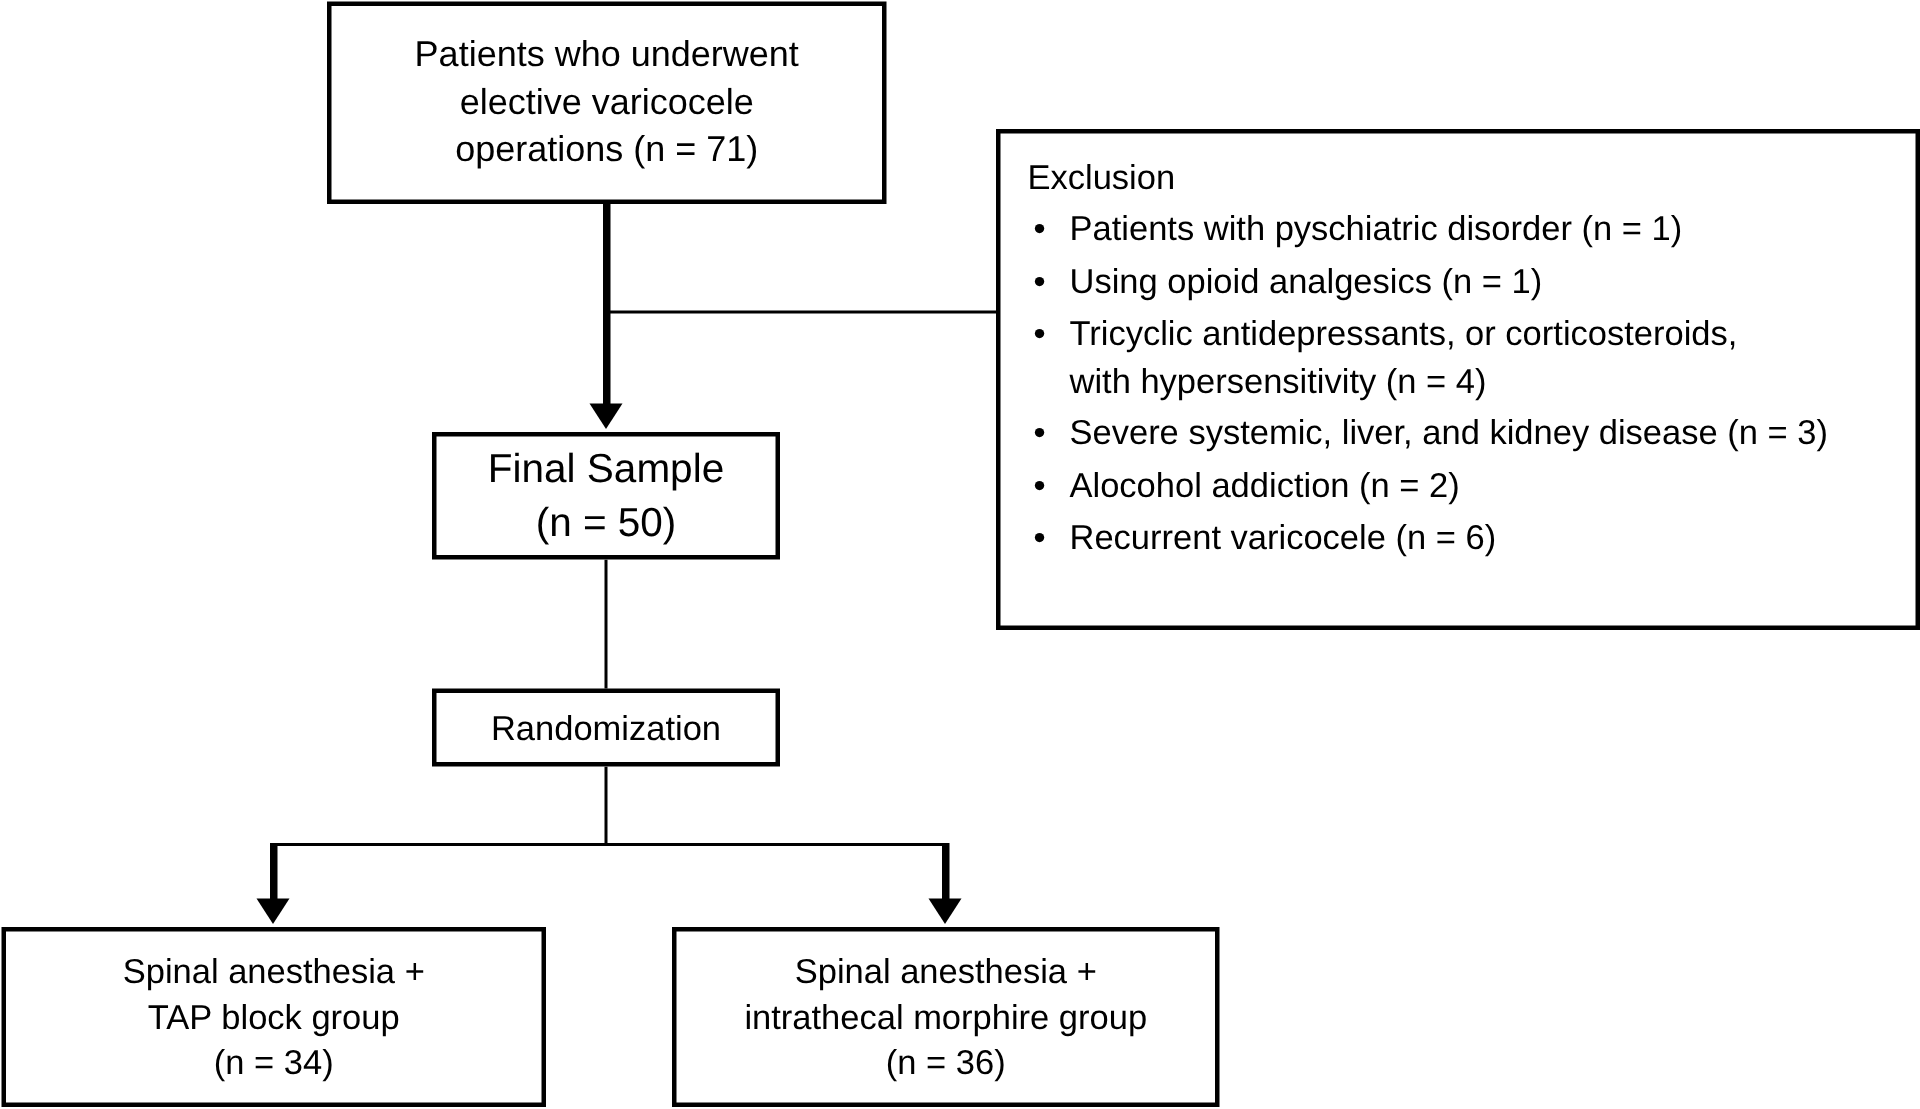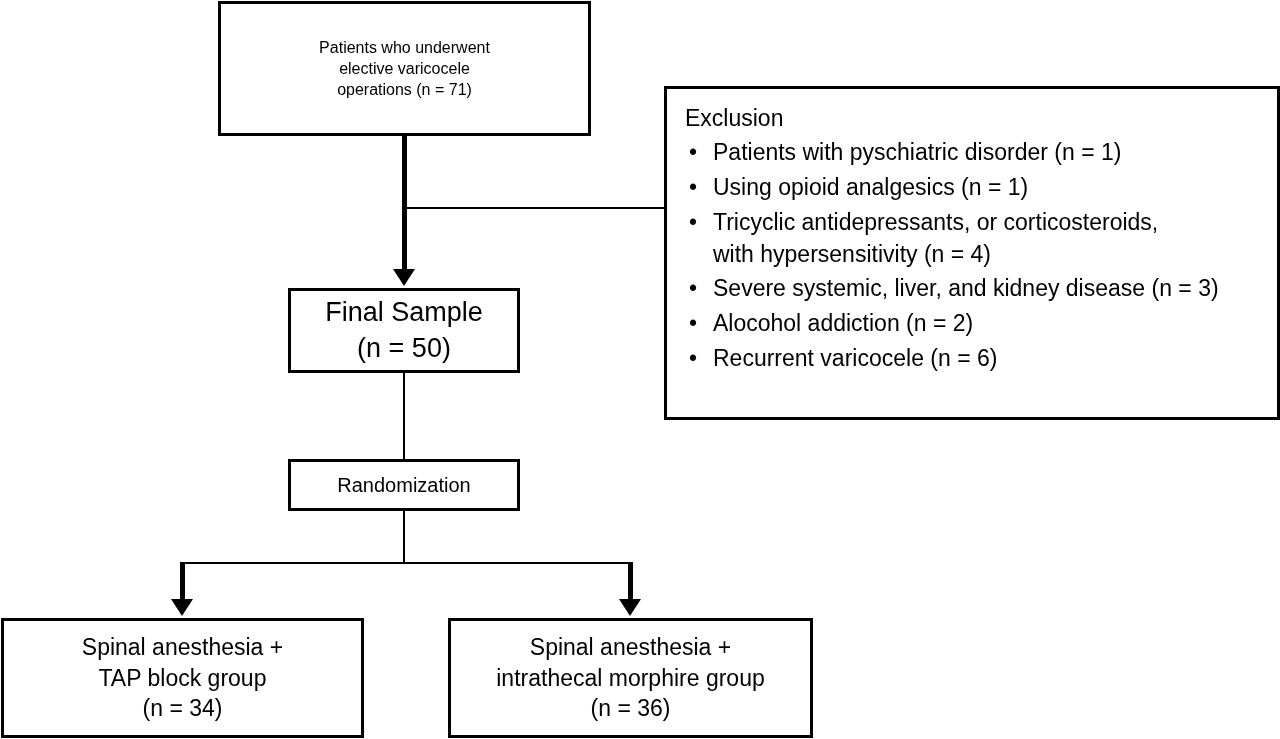--- a/index.html
+++ b/index.html
@@ -32,38 +32,38 @@
     z-index: 3;
   }
   .node .ln {
     display: block;
     white-space: nowrap;
   }
 
   
   #node-enrollment {
     left: 218px; top: 1px; width: 373px; height: 135px;
-    font-size: 16px;
+    font-size: 24px;
   }
   #node-exclusion {
     left: 664px; top: 46px; width: 616px; height: 334px;
     align-items: flex-start;
     justify-content: flex-start;
     text-align: left;
     padding: 14px 10px 10px 16px;
     font-size: 23px;
     margin-top: 40px;
   }
   #node-final-sample {
     left: 288px; top: 288px; width: 232px; height: 85px;
     font-size: 27px;
   }
   #node-randomization {
     left: 288px; top: 459px; width: 232px; height: 52px;
-    font-size: 20px;
+    font-size: 23px;
   }
   #node-group-tap {
     left: 1px; top: 618px; width: 363px; height: 120px;
     font-size: 23px;
   }
   #node-group-morphine {
     left: 448px; top: 618px; width: 365px; height: 120px;
     font-size: 23px;
   }
 

